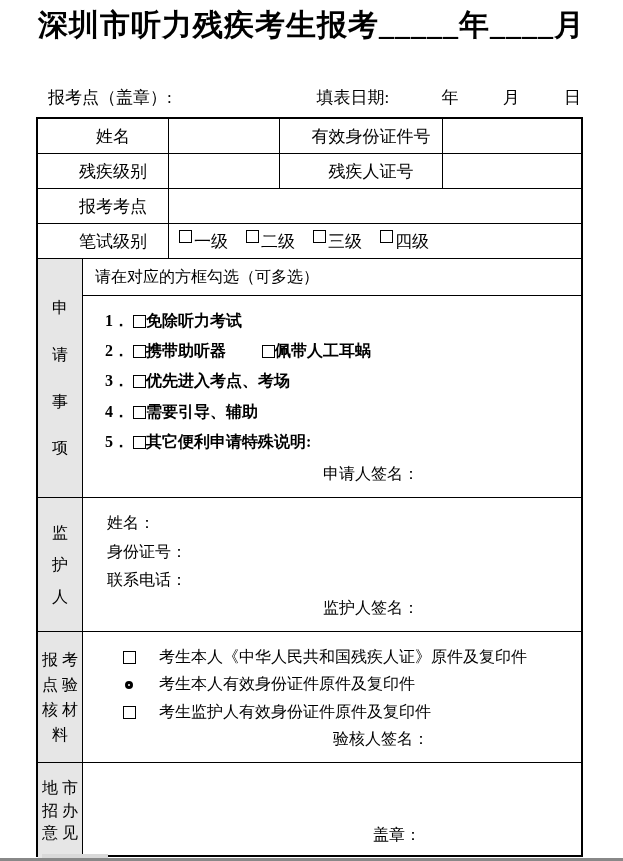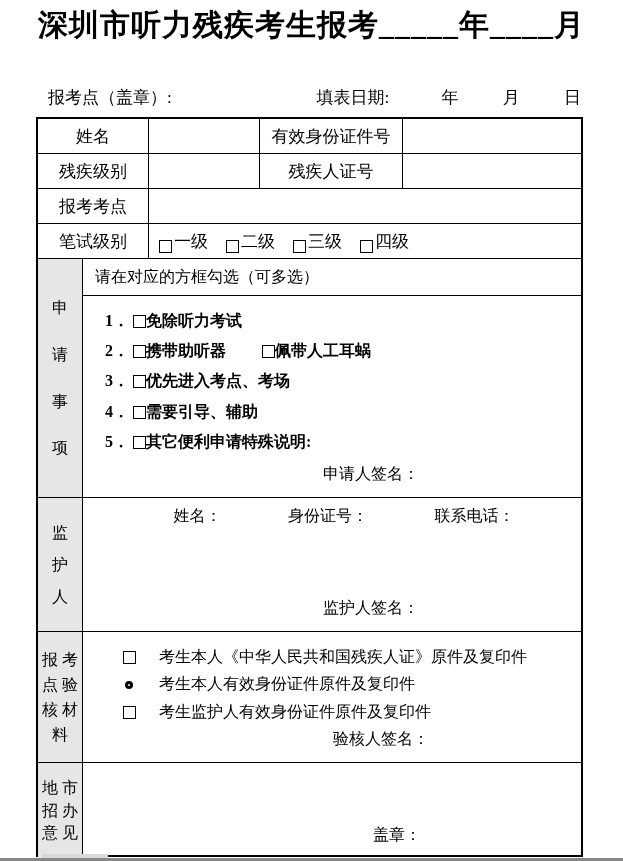--- a/index.html
+++ b/index.html
@@ -19,26 +19,26 @@
 
   .form-table {
     position:absolute; left:36px; top:117px; width:547px; height:740px;
     border:2px solid #000; display:flex; flex-direction:column;
     font-size:17px;
   }
   .trow { display:flex; flex:0 0 auto; border-bottom:1px solid #000; }
   .trow:last-child { border-bottom:none; }
   .cell { border-right:1px solid #000; display:flex; align-items:center; }
   .cell:last-child { border-right:none; }
-  .lab  { justify-content:center; }
+  .lab  { justify-content:center;margin-left:20px; }
   .c1 { width:111px; } .c2 { width:111px; } .c3 { width:143px; } .c4 { flex:1; }
   .rest { flex:1; }
   .r-std { height:35px; }
   .opts { padding-left:10px; gap:18px; }
-  .opt { display:flex; align-items:flex-end; }
+  .opt { display:flex; align-items:flex-start; }
   .cb { display:inline-block; width:13px; height:13px; border:1px solid #000;
         background:#fff; flex:0 0 auto; }
   .opt .cb { margin-right:2px; }
 
   .section { display:flex; flex:0 0 auto; border-bottom:1px solid #000; }
   .sec-label {
     width:45px; background:#e6e6e6; border-right:1px solid #000;
     display:flex; flex-direction:column; align-items:center;
     justify-content:space-evenly; font-size:16px; padding:12px 0;
     text-align:center; white-space:pre; line-height:1.2;
@@ -50,21 +50,21 @@
               display:flex; align-items:center; padding-left:12px; }
   .items { flex:1; display:flex; flex-direction:column;
            justify-content:space-evenly; padding:6px 0 2px 22px;
            font-weight:bold; }
   .item { display:flex; align-items:center; }
   .item .num { margin-right:4px; }
   .item .cb2 { margin-left:36px; }
   .sign-line { flex:0 0 auto; padding:0 4px 12px 240px; font-weight:normal; }
 
   .guardian-sec { height:134px; }
-  .g-fields { flex:1; display:flex; flex-direction:row;
+  .g-fields { flex:1; display:flex; flex-direction:column;
               justify-content:space-evenly; padding:8px 0 0 24px; }
 
   .materials-sec { height:131px; }
   .m-items { flex:1; display:flex; flex-direction:column;
              justify-content:space-evenly; padding:8px 0 0 38px; }
   .m-item { display:flex; align-items:center; }
   .m-item .marker-slot { width:16px; display:flex; align-items:center;
                          justify-content:center; margin-right:22px; }
   .circle-marker { width:8px; height:8px; border:3px solid #000;
                    border-radius:50%; }

